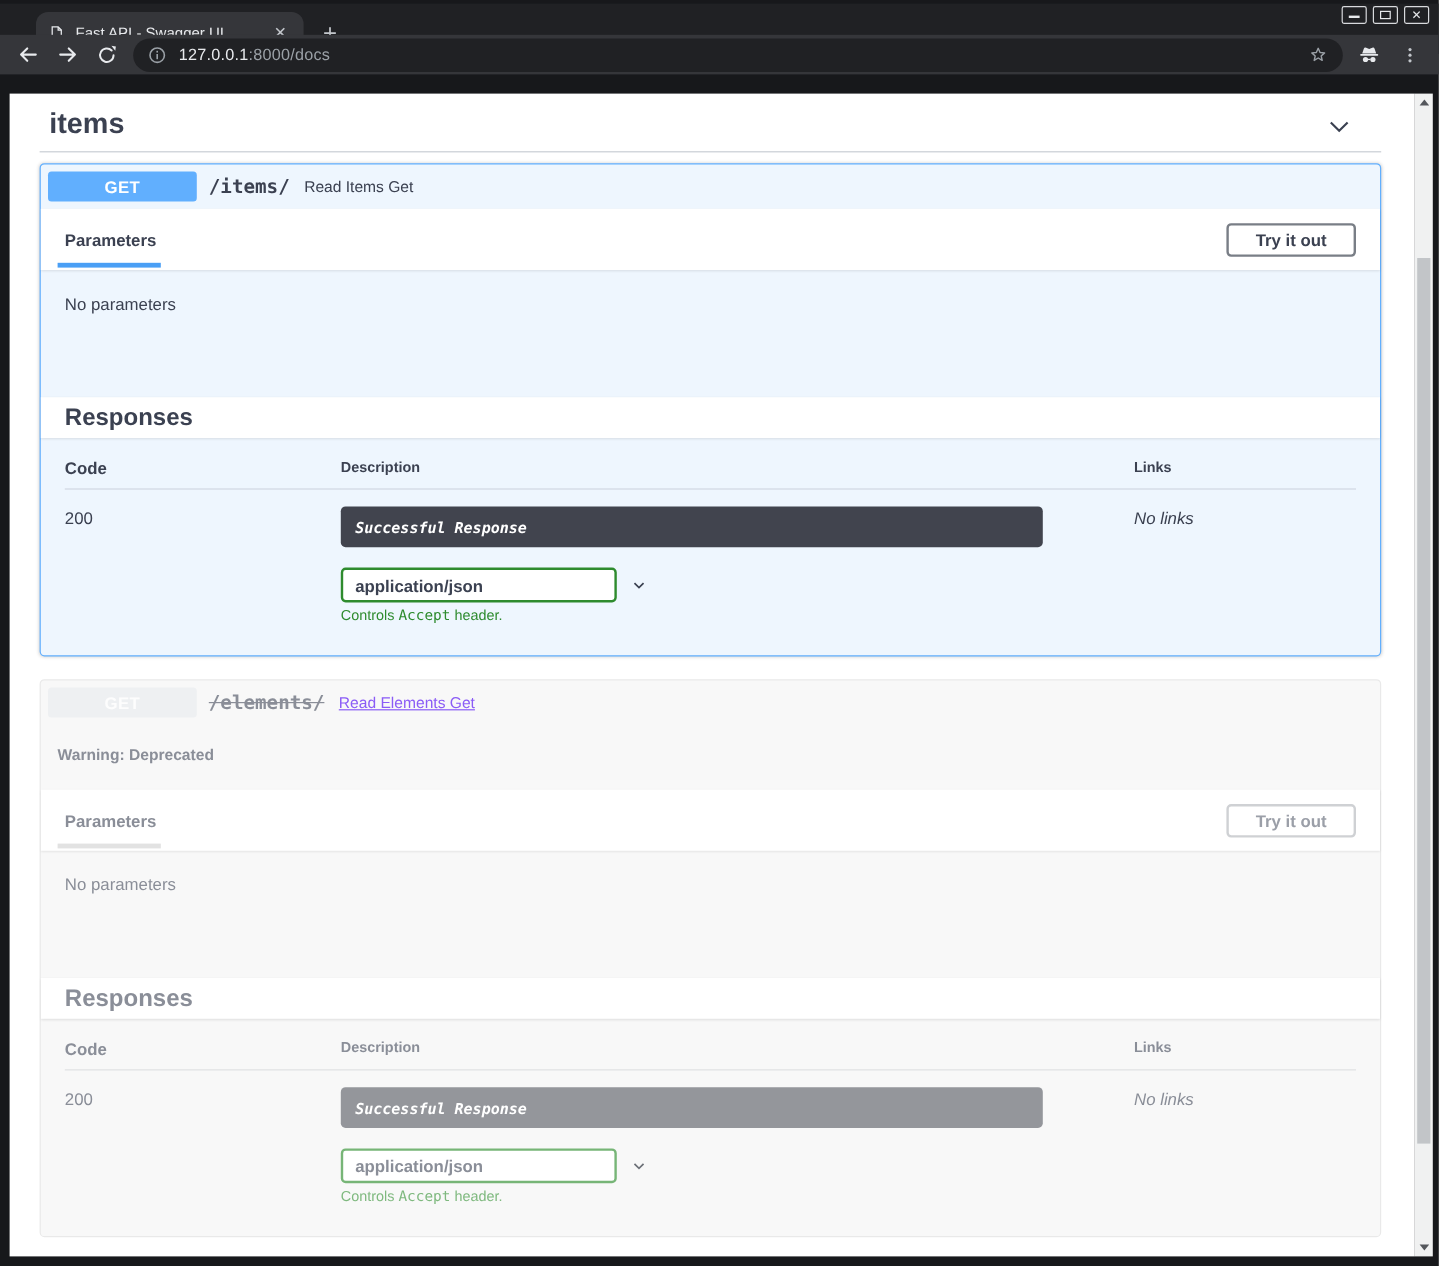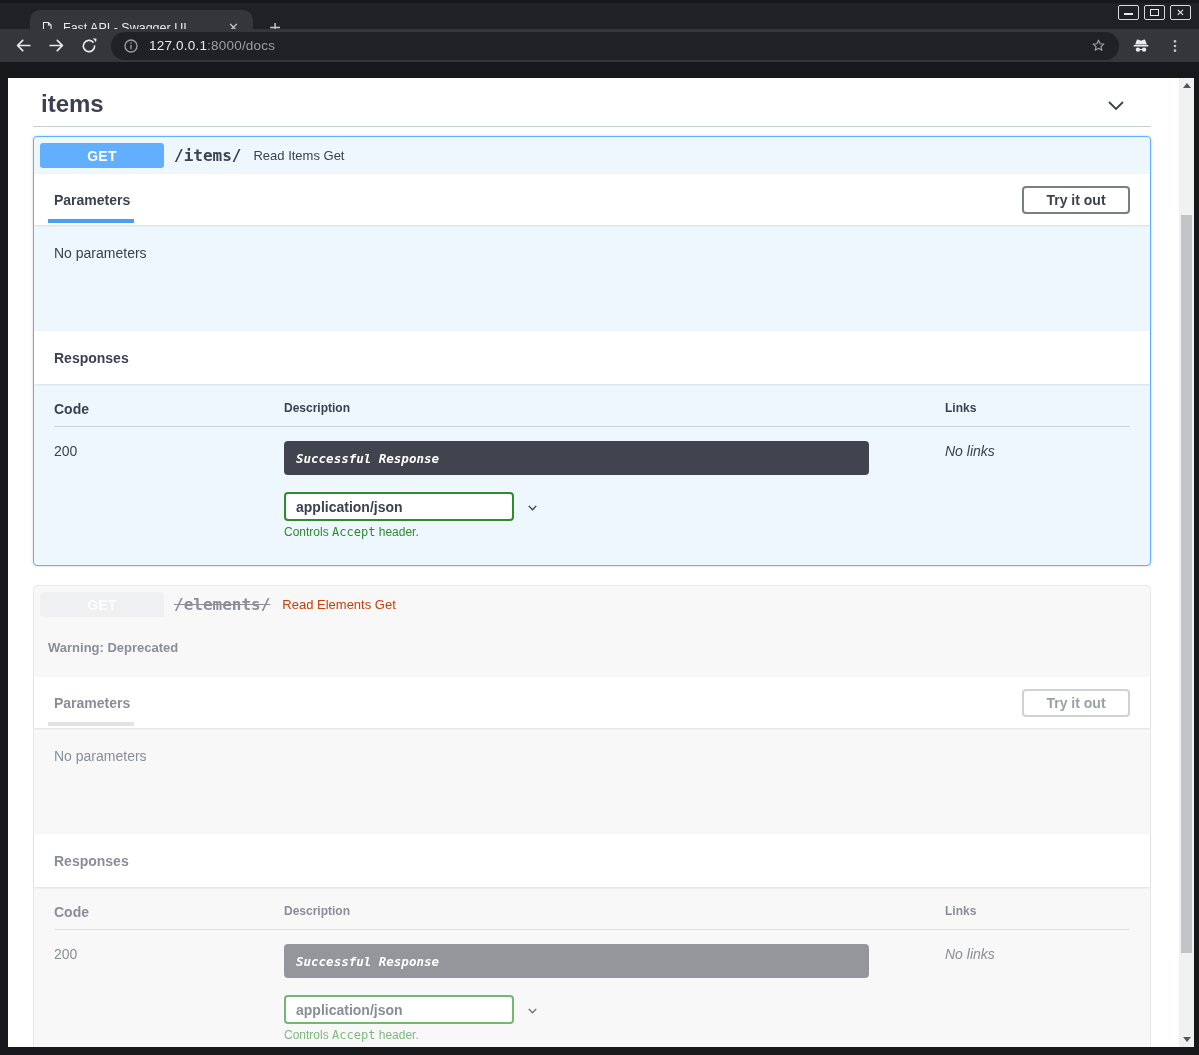--- a/index.html
+++ b/index.html
@@ -71,21 +71,21 @@
   .opblock-head { display:flex; align-items:center; padding:6px; cursor:pointer; }
   .method-btn {
     width:124px; height:25px; background:#61affe; color:#fff;
     font-weight:bold; font-size:14px; border:none; border-radius:3px;
     display:flex; align-items:center; justify-content:center; letter-spacing:.3px;
   }
   .deprecated .method-btn { background:#eef0f2; color:#fdfdfd; }
   .op-path { font-family:"DejaVu Sans Mono", monospace; font-weight:bold; font-size:16px; color:#3b4151; margin-left:10px; }
   .deprecated .op-path { color:#8a8e98; text-decoration:line-through; }
   .op-summary { font-size:13px; color:#3b4151; margin-left:12px; }
-  .deprecated .op-summary { color:#c2410c; }
+  .deprecated .op-summary { color:#8b5cf6;text-decoration:underline; }
 
   .op-warning { padding:17px 14px 22px; font-size:13px; font-weight:bold; color:#8a8e98; }
 
   .sec-header {
     background:#fff; box-shadow:0 1px 2px rgba(0,0,0,.1);
     height:51px; padding:0 20px; display:flex; align-items:center; justify-content:space-between;
     position:relative; z-index:1;
   }
   .tab-label { font-size:14px; font-weight:bold; color:#3b4151; position:relative; cursor:pointer; }
   .tab-label::after { content:""; position:absolute; left:-6px; right:-4px; bottom:-15px; height:4px; background:#4a9ff5; }
@@ -94,21 +94,21 @@
   .tryout-btn {
     width:108px; height:28px; border:2px solid #797e86; border-radius:4px;
     background:#fff; color:#3b4151; font-weight:bold; font-size:14px; cursor:pointer;
     font-family:"Liberation Sans", sans-serif;
   }
   .deprecated .tryout-btn { border-color:#cfd1d4; color:#9b9fa8; }
 
   .params-body { padding:20px; height:106px; font-size:14px; }
   .deprecated .params-body { color:#8a8e98; }
 
-  .resp-title { height:53px; background:#fff; box-shadow:0 1px 2px rgba(0,0,0,.1); display:flex; align-items:center; padding:0 20px; font-size:14px; font-weight:bold; position:relative; z-index:1; }
+  .resp-title { height:34px; background:#fff; box-shadow:0 1px 2px rgba(0,0,0,.1); display:flex; align-items:center; padding:0 20px; font-size:20px; font-weight:bold; position:relative; z-index:1; }
   .deprecated .resp-title { color:#8a8e98; }
 
   .resp-body { padding:17px 20px 26px; }
   .resp-table { display:grid; grid-template-columns:230px 661px 1fr; }
   .th { font-weight:bold; padding-bottom:9px; border-bottom:1px solid rgba(59,65,81,.2); }
   .deprecated .th { color:#8a8e98; border-bottom-color:rgba(59,65,81,.12); }
   .th-code { font-size:14px; }
   .th-desc, .th-links { font-size:12px; }
   .td { padding-top:14px; }
   .td-code { font-size:14px; padding-top:16px; }

